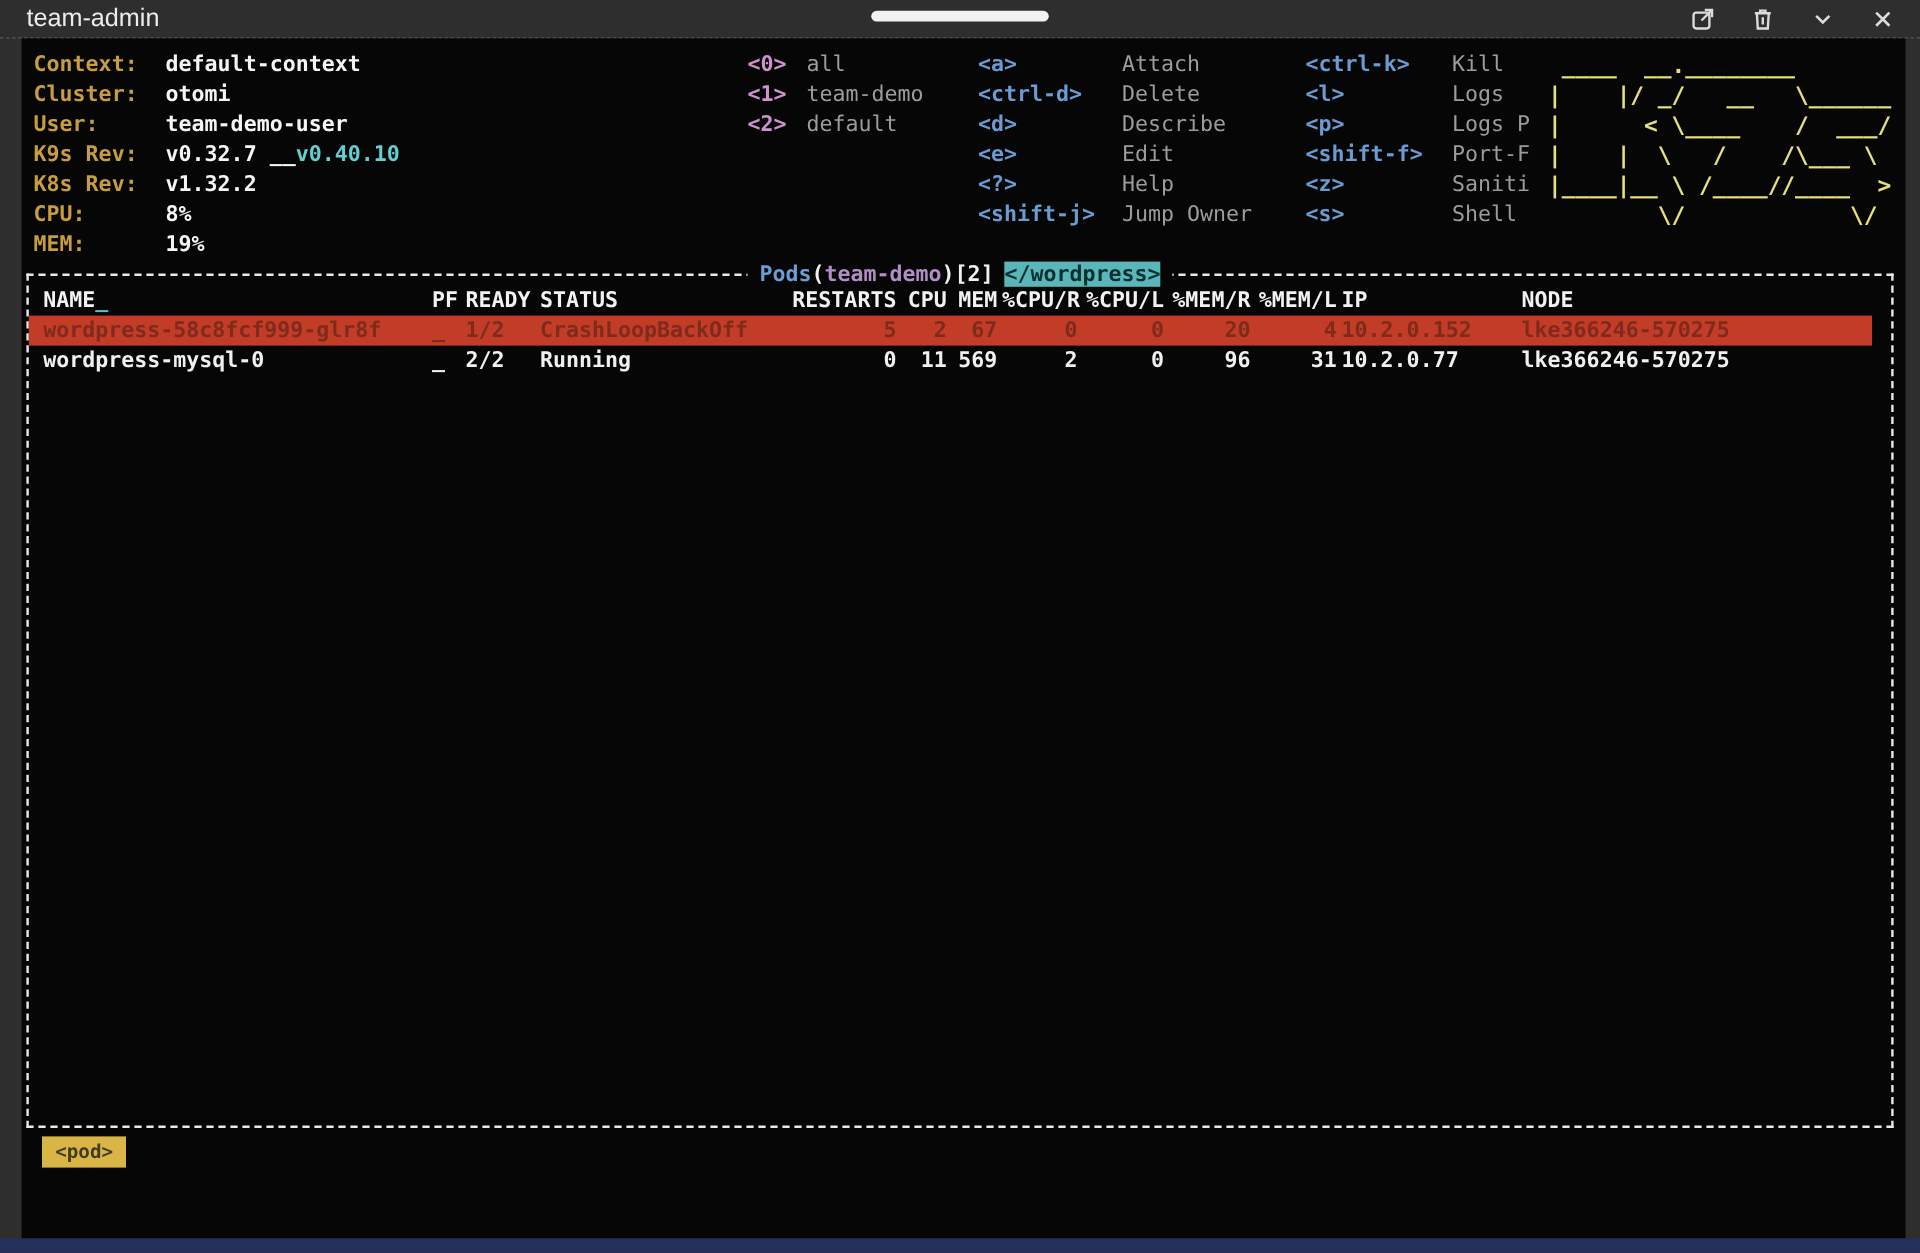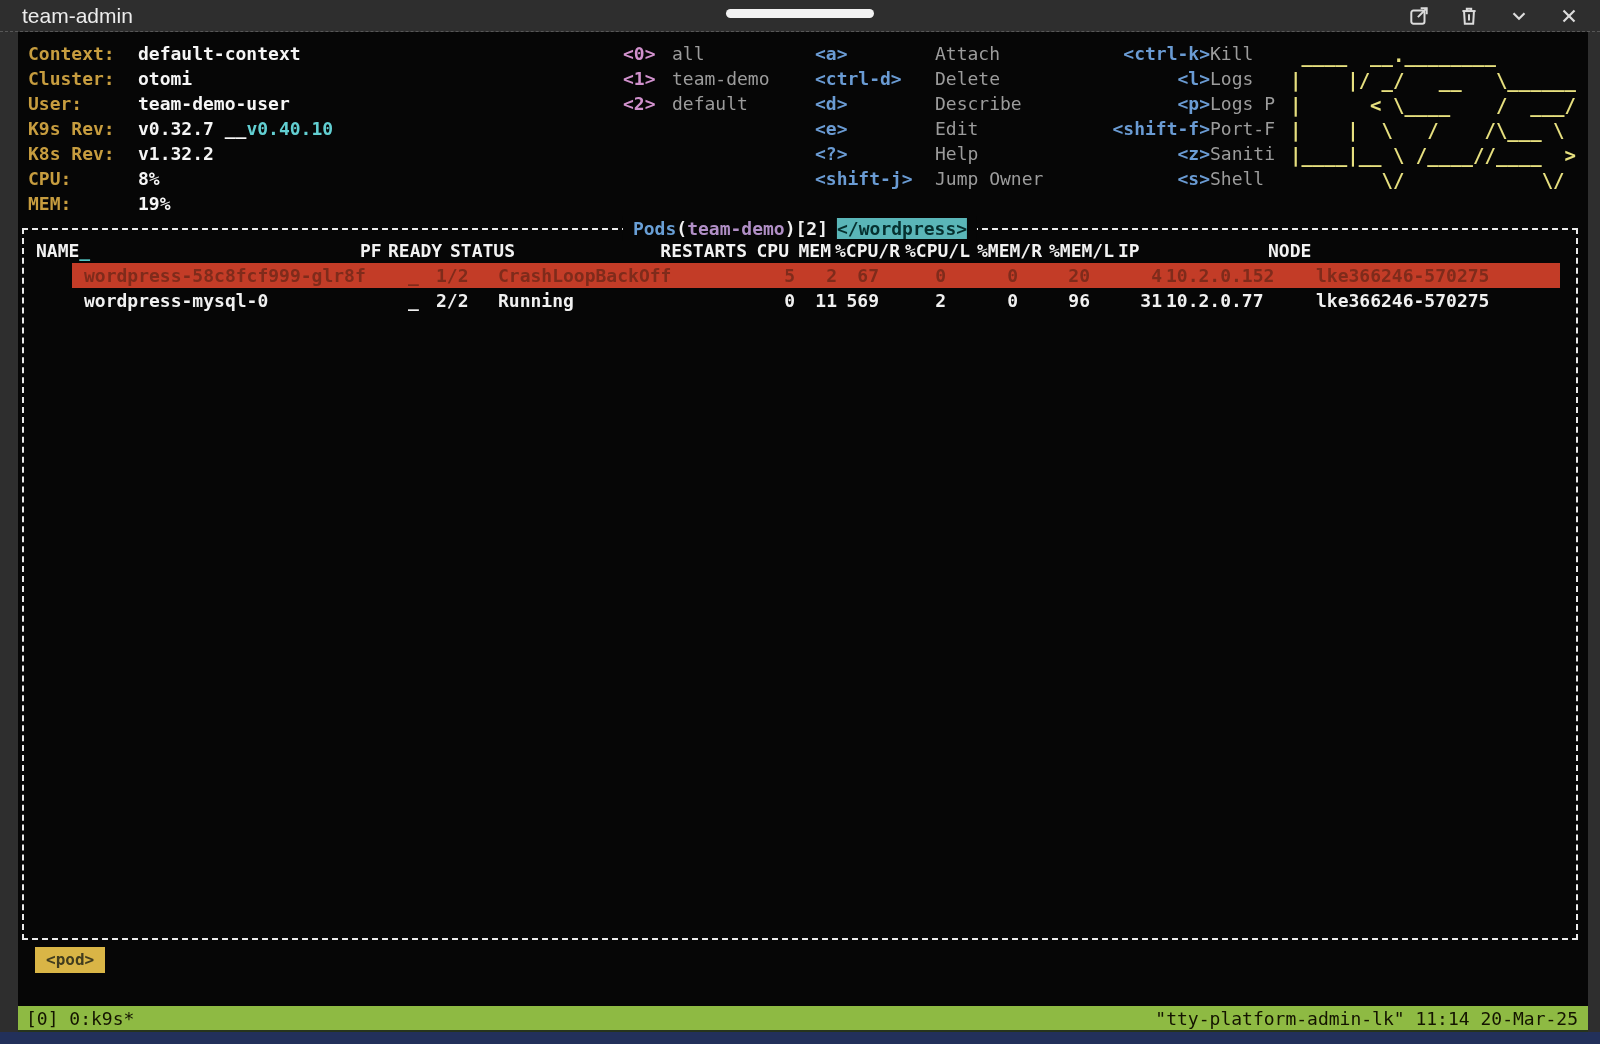--- a/index.html
+++ b/index.html
@@ -28,21 +28,21 @@
   .ctx-extra { color:#62cfd2; font-weight:700; }
 
   
   .ns { position:absolute; left:605px; top:9px; }
   .ns .mrow { display:flex; height:25px; line-height:25px; }
   .ns .mkey { width:49px; color:#d191cd; font-weight:700; }
   .ns .mlabel { color:#9c9c9c; }
 
   
   .menu1 { position:absolute; left:797px; top:9px; }
-  .menu2 { position:absolute; left:1070px; top:9px;text-align:right; }
+  .menu2 { position:absolute; left:1070px; top:9px; }
   .menu1 .mrow, .menu2 .mrow { display:flex; height:25px; line-height:25px; }
   .menu1 .mkey { width:120px; color:#6a9bd3; font-weight:700; }
   .menu2 .mkey { width:122px; color:#6a9bd3; font-weight:700; }
   .menu1 .mlabel, .menu2 .mlabel { color:#9c9c9c; }
 
   
   .logo { position:absolute; left:1272px; top:11px; color:#e7e07f; font-size:19px;
     line-height:25px; white-space:pre; font-weight:600; }
 
   
@@ -58,21 +58,21 @@
 
   
   .tbl { position:absolute; left:0; top:8px; right:0; }
   .trow { display:grid;
     grid-template-columns:320px 24px 58px 198px 95px 38px 38px 63px 68px 68px 68px 146px 1fr;
     column-gap:4px; padding-left:12px; height:25px; line-height:25px;
     font-weight:700; margin-right:16px; white-space:nowrap; overflow:hidden; }
   .trow > span:nth-child(n+5):nth-child(-n+11) { text-align:right; }
   .thead { color:#f2f2f2; }
   .sort { color:#53c6c4; }
-  .trow-data { color:#f0f0f0;margin-left:48px; }
+  .trow-data { color:#f0f0f0; }
   .trow-data.selected { background:#c33c27; color:#7f2b1b; }
 
   
   .crumb { position:absolute; left:17px; top:915px; background:#d9b546; color:#413c1e;
     font-weight:700; padding:0 11px; height:26px; line-height:26px; font-size:16px; }
   .statusbar { position:absolute; left:0; bottom:0; width:100%; height:26px;
     background:#8eba43; color:#141400; display:flex; justify-content:space-between;
     padding:0 10px 0 8px; line-height:26px; font-size:18px; border-bottom:2px solid #26331c; }
   .bottom-strip { position:absolute; left:0; top:1032px; width:1600px; height:12px; background:#22305a; }
 </style>
@@ -304,19 +304,15 @@
             <span>31</span>
             <span>10.2.0.77</span>
             <span>lke366246-570275</span>
           </div>
         </div>
     </div>
   </div>
 
   <span class="crumb">&lt;pod&gt;</span>
 
-  <div class="statusbar">
-    <span>[0] 0:k9s*</span>
-    <span>"tty-platform-admin-lk" 11:14 20-Mar-25</span>
-  </div>
 </div>
 
 <div class="bottom-strip"></div>
 
 </body></html>

